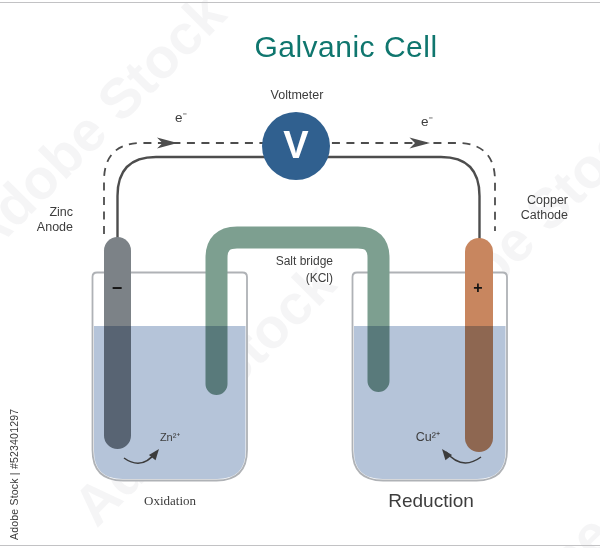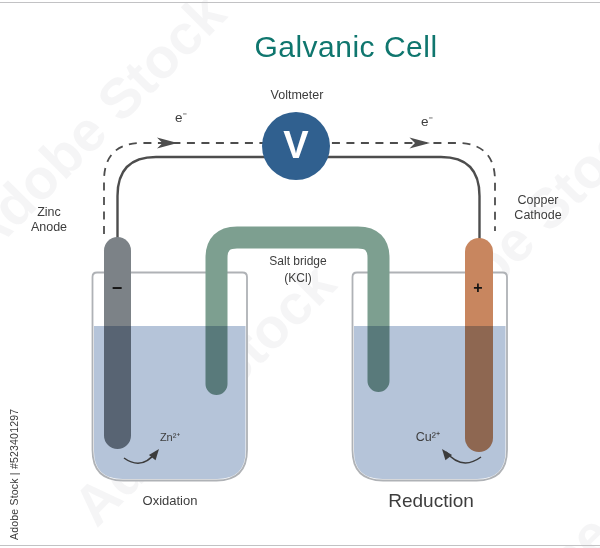--- a/index.html
+++ b/index.html
@@ -3,21 +3,21 @@
 <meta charset="utf-8">
 <style>
   html,body{margin:0;padding:0;background:#fff;}
   #stage{
     position:relative;width:600px;height:548px;background:#ffffff;overflow:hidden;
     font-family:"Liberation Sans", sans-serif;
   }
   .abs{position:absolute;}
   .label{
     position:absolute;color:#3d3d3d;font-size:12.5px;line-height:15px;
-    text-align:center;transform:translate(-50%,-50%);white-space:nowrap;
+    text-align:right;transform:translate(-50%,-50%);white-space:nowrap;
   }
   .label.wrap{white-space:normal;transform:translate(-50%,0);}
   #title{
     position:absolute;left:300px;top:30px;transform:translate(-50%,0);
     font-size:30px;color:#0f766e;letter-spacing:.5px;white-space:nowrap;margin-left:46px;
   }
   #voltmeter-symbol{
     position:absolute;left:296px;top:147px;transform:translate(-50%,-54%);
     color:#ffffff;font-size:38px;font-weight:bold;
   }
@@ -91,17 +91,17 @@
   <div class="label wrap" style="left:538px;top:193px;width:60px;">Copper Cathode</div>
 
   <div class="label wrap" style="left:298px;top:253px;width:70px;font-size:12px;line-height:17px;">Salt bridge (KCl)</div>
 
   <div id="anode-sign" class="sign">−</div>
   <div id="cathode-sign" class="sign">+</div>
 
   <div class="label" style="left:170px;top:437px;font-size:11px;">Zn²⁺</div>
   <div class="label" style="left:428px;top:437px;font-size:12.5px;">Cu²⁺</div>
 
-  <div class="label" style="left:170px;top:500px;font-size:13px;">Oxidation</div>
+  <div class="label" style="left:170px;top:500px;font-size:13px;font-family:Liberation Serif, serif;">Oxidation</div>
   <div class="label" style="left:431px;top:500px;font-size:19px;">Reduction</div>
 
   <div id="wm-attribution">Adobe Stock | #523401297</div>
 </div>
 
 </body></html>

